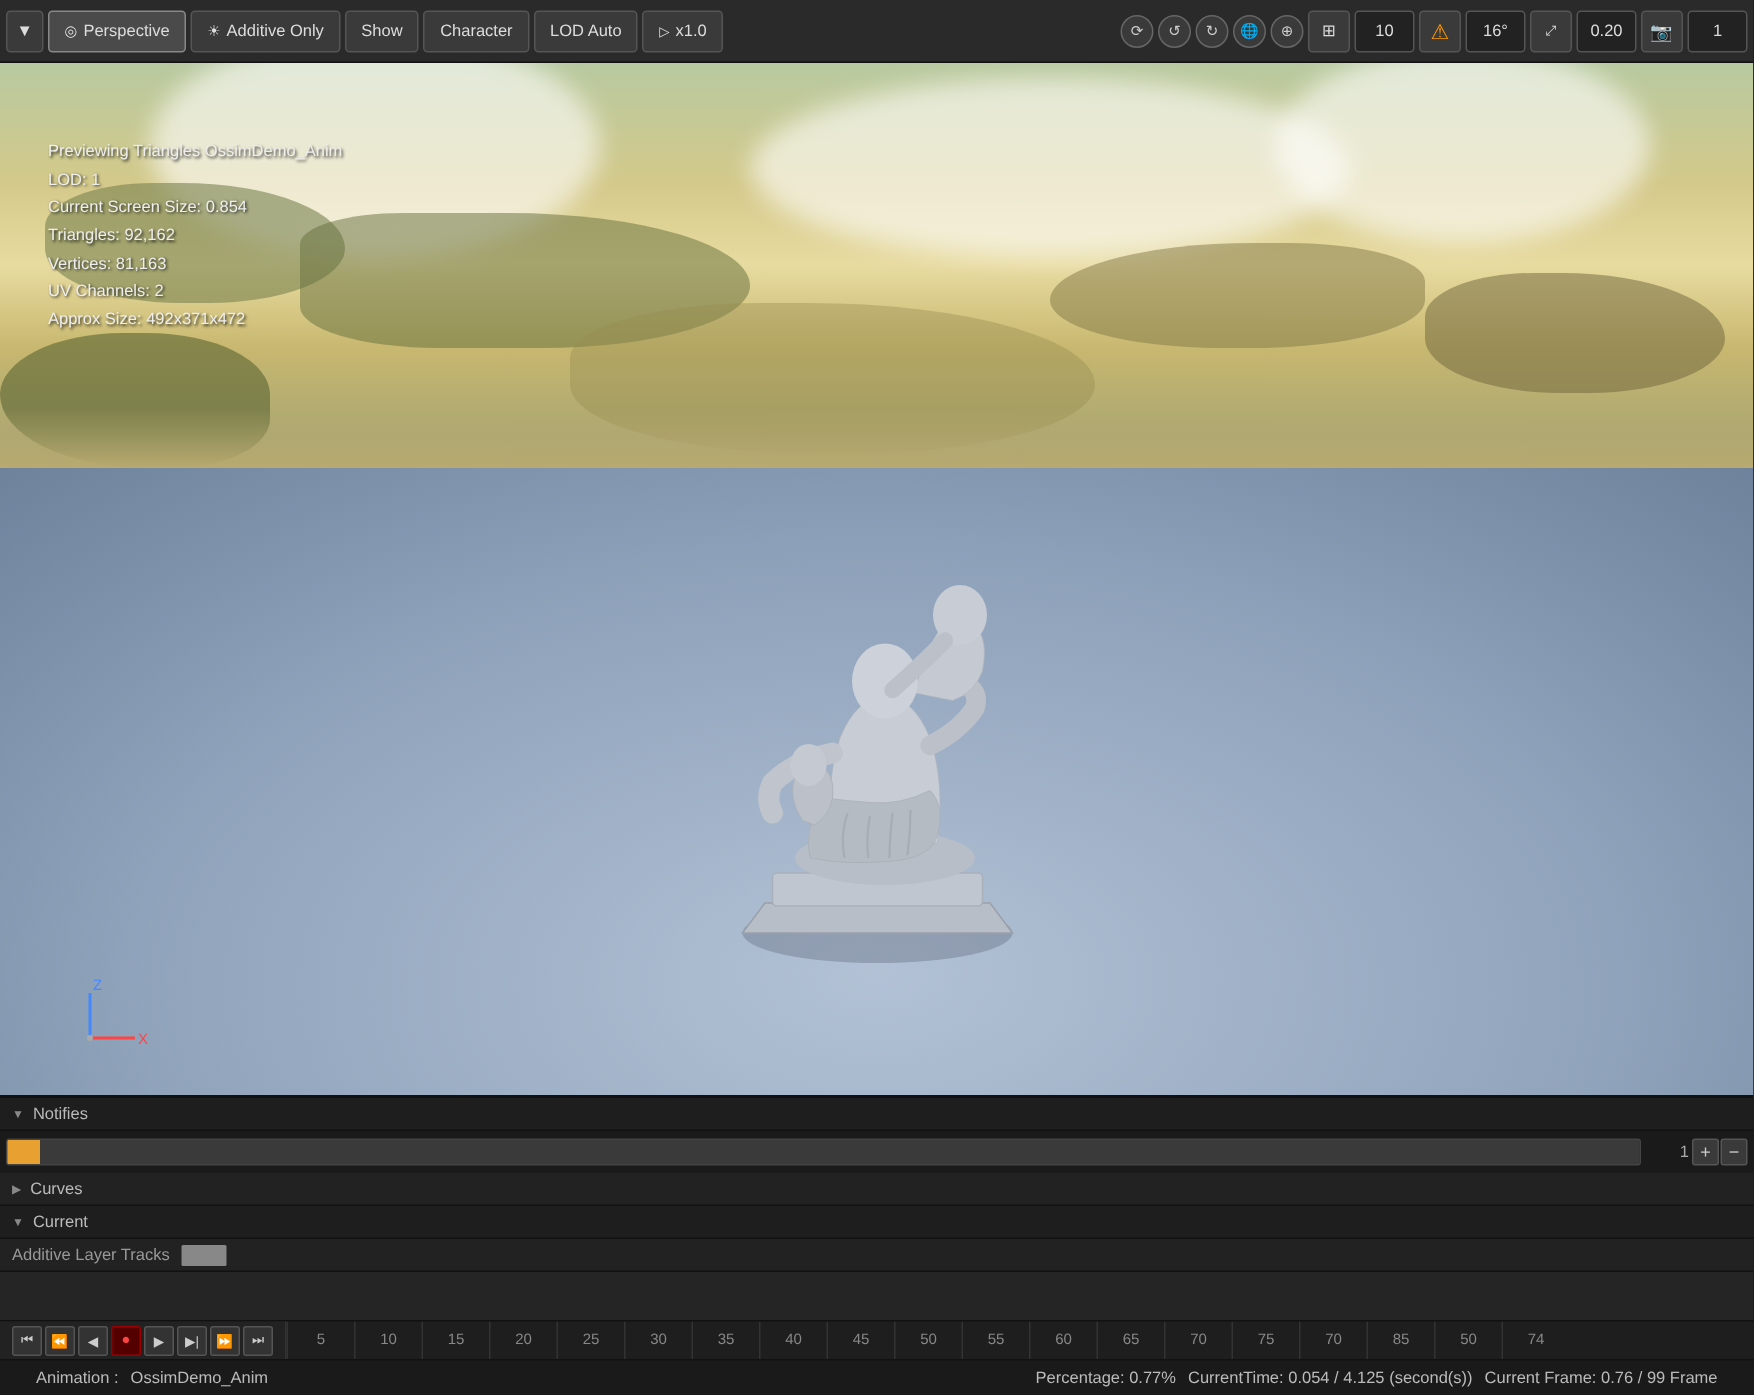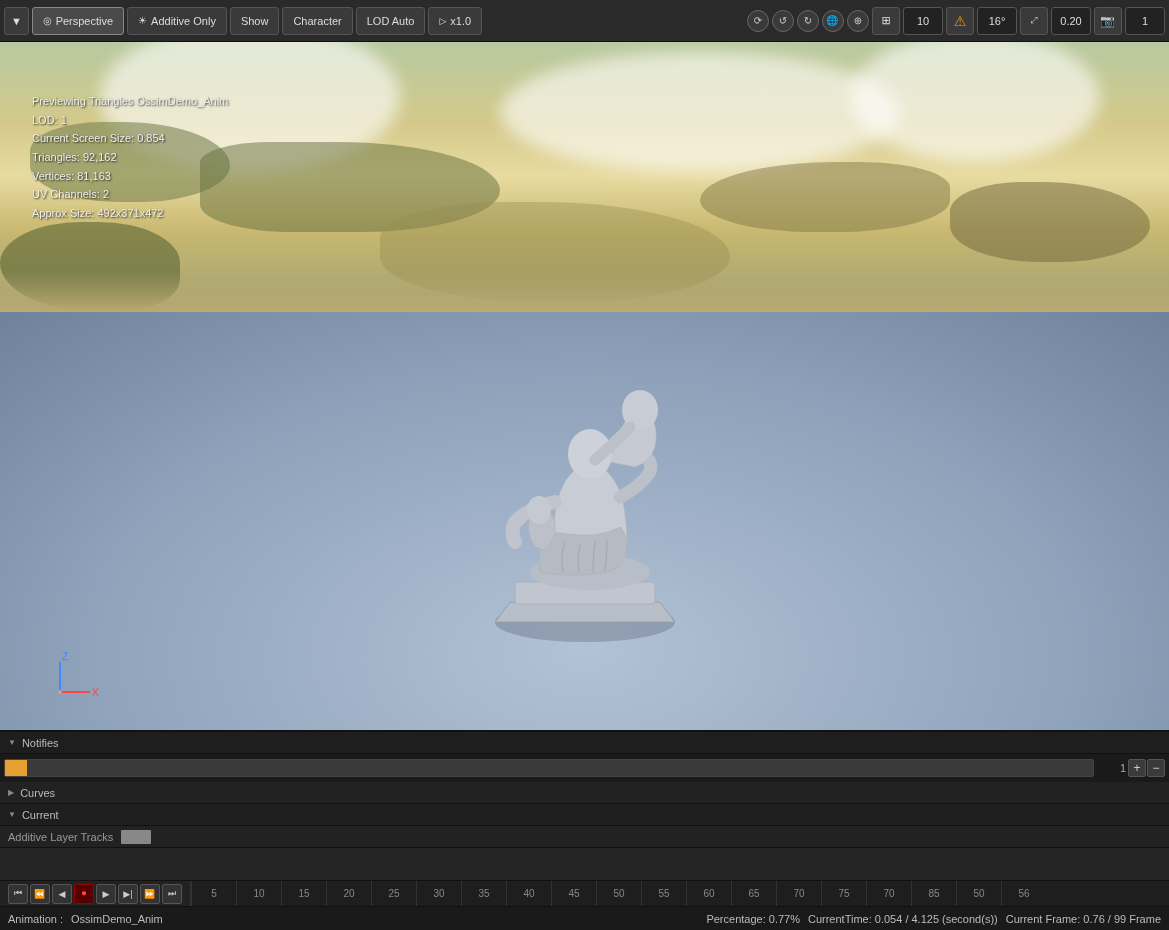--- a/index.html
+++ b/index.html
@@ -247,21 +247,21 @@
     #status-bar {
       position: absolute;
       bottom: 0;
       left: 0;
       right: 0;
       height: 24px;
       background: #1a1a1a;
       border-top: 1px solid #111;
       display: flex;
       align-items: center;
-      padding: 0 8px;
+      padding: 0 24px;
       font-size: 11px;
       color: #bbb;
       gap: 8px;
     }
 
     
     #playback-bar {
       position: absolute;
       bottom: 24px;
       left: 0;
@@ -543,21 +543,21 @@
         <div class="frame-tick">45</div>
         <div class="frame-tick">50</div>
         <div class="frame-tick">55</div>
         <div class="frame-tick">60</div>
         <div class="frame-tick">65</div>
         <div class="frame-tick">70</div>
         <div class="frame-tick">75</div>
         <div class="frame-tick">70</div>
         <div class="frame-tick">85</div>
         <div class="frame-tick">50</div>
-        <div class="frame-tick">56</div>
+        <div class="frame-tick">74</div>
       </div>
   </div>
 
   <div id="status-bar">
     <span>Animation :</span>
     <span>OssimDemo_Anim</span>
     <div style="flex:1"></div>
     <span>Percentage:  0.77%</span>
     <span>CurrentTime:  0.054 / 4.125 (second(s))</span>
     <span>Current Frame:  0.76 / 99 Frame</span>

